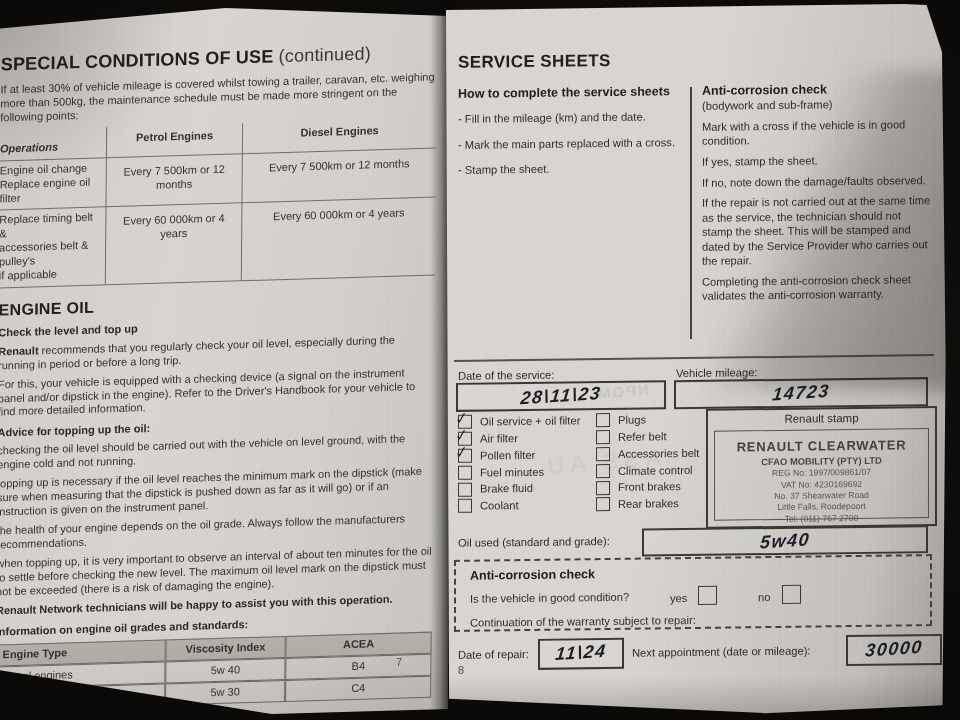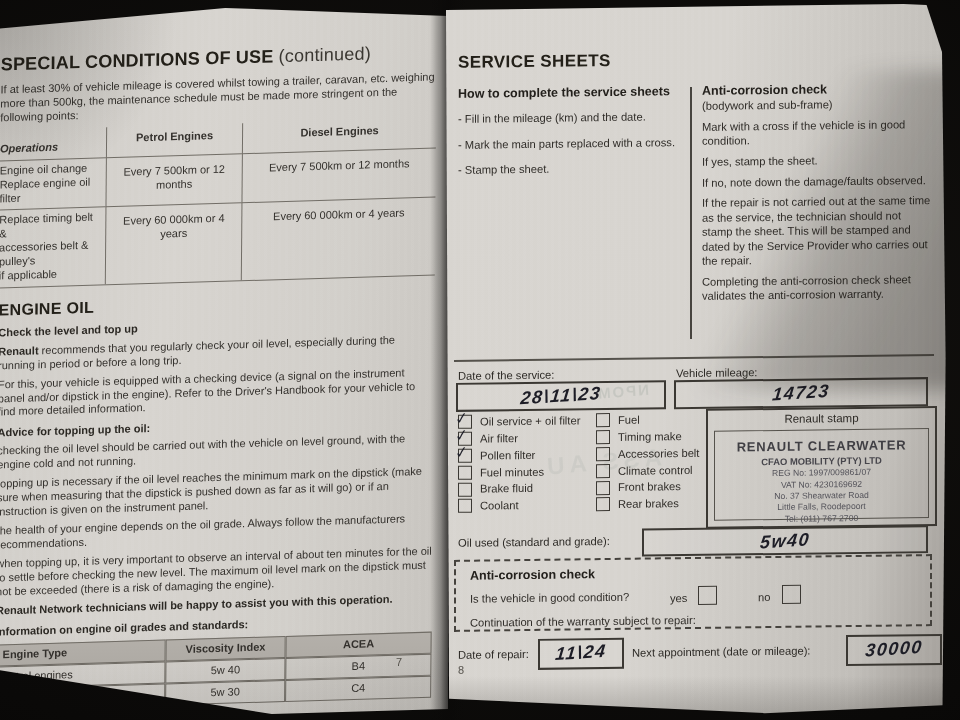--- a/index.html
+++ b/index.html
@@ -214,25 +214,25 @@
           </div>
         <div class="chk">
             <span class="sq"></span>
             <span class="lbl">Coolant</span>
           </div>
       </div>
 
       <div class="checklist cl-b">
         <div class="chk">
             <span class="sq"></span>
-            <span class="lbl">Fuel</span>
-          </div>
-        <div class="chk">
-            <span class="sq"></span>
-            <span class="lbl">Timing make</span>
+            <span class="lbl">Plugs</span>
+          </div>
+        <div class="chk">
+            <span class="sq"></span>
+            <span class="lbl">Refer belt</span>
           </div>
         <div class="chk">
             <span class="sq"></span>
             <span class="lbl">Accessories belt</span>
           </div>
         <div class="chk">
             <span class="sq"></span>
             <span class="lbl">Climate control</span>
           </div>
         <div class="chk">

